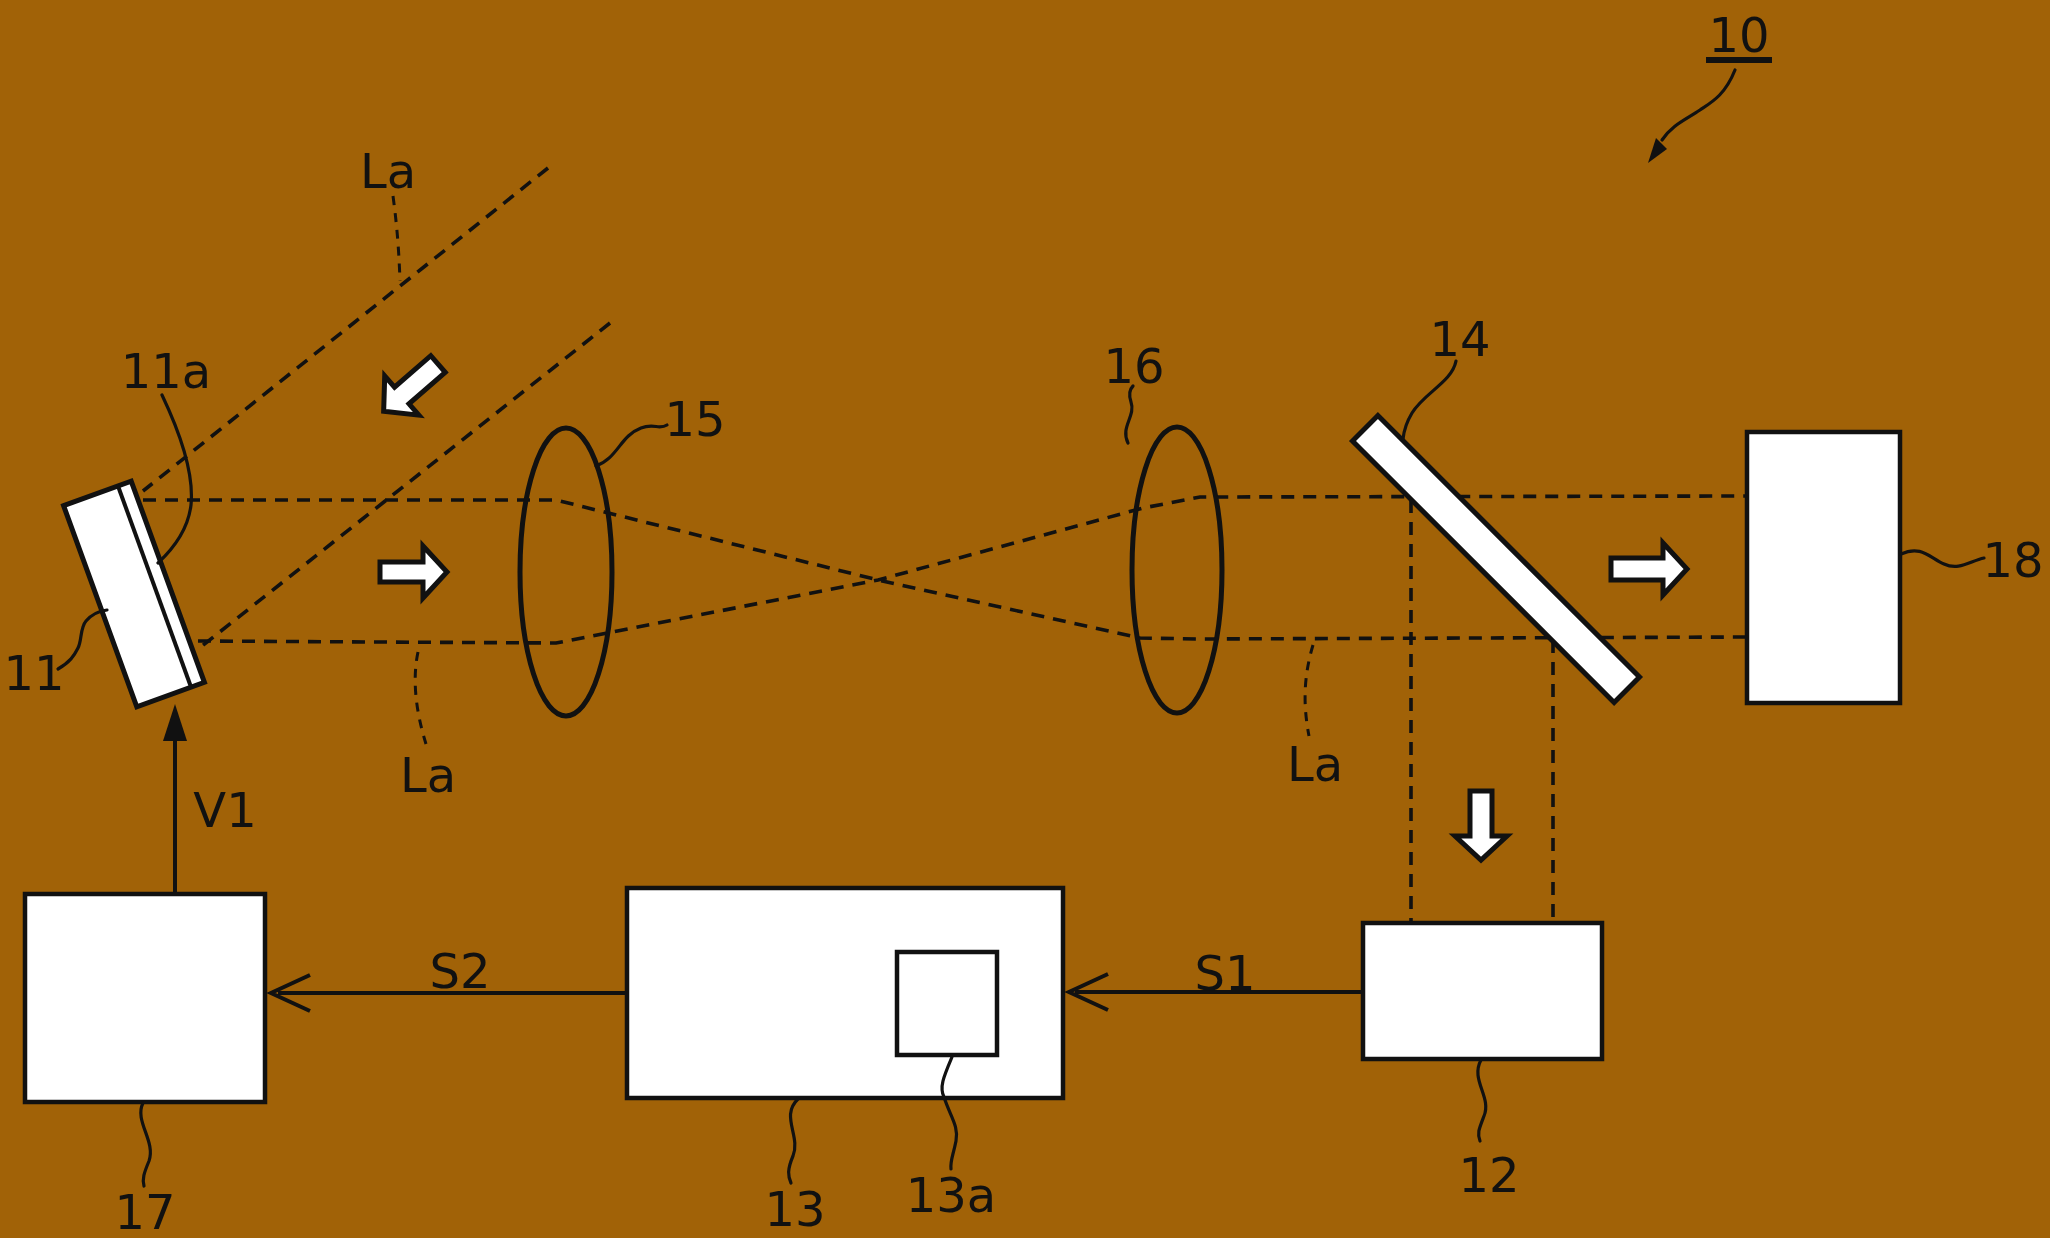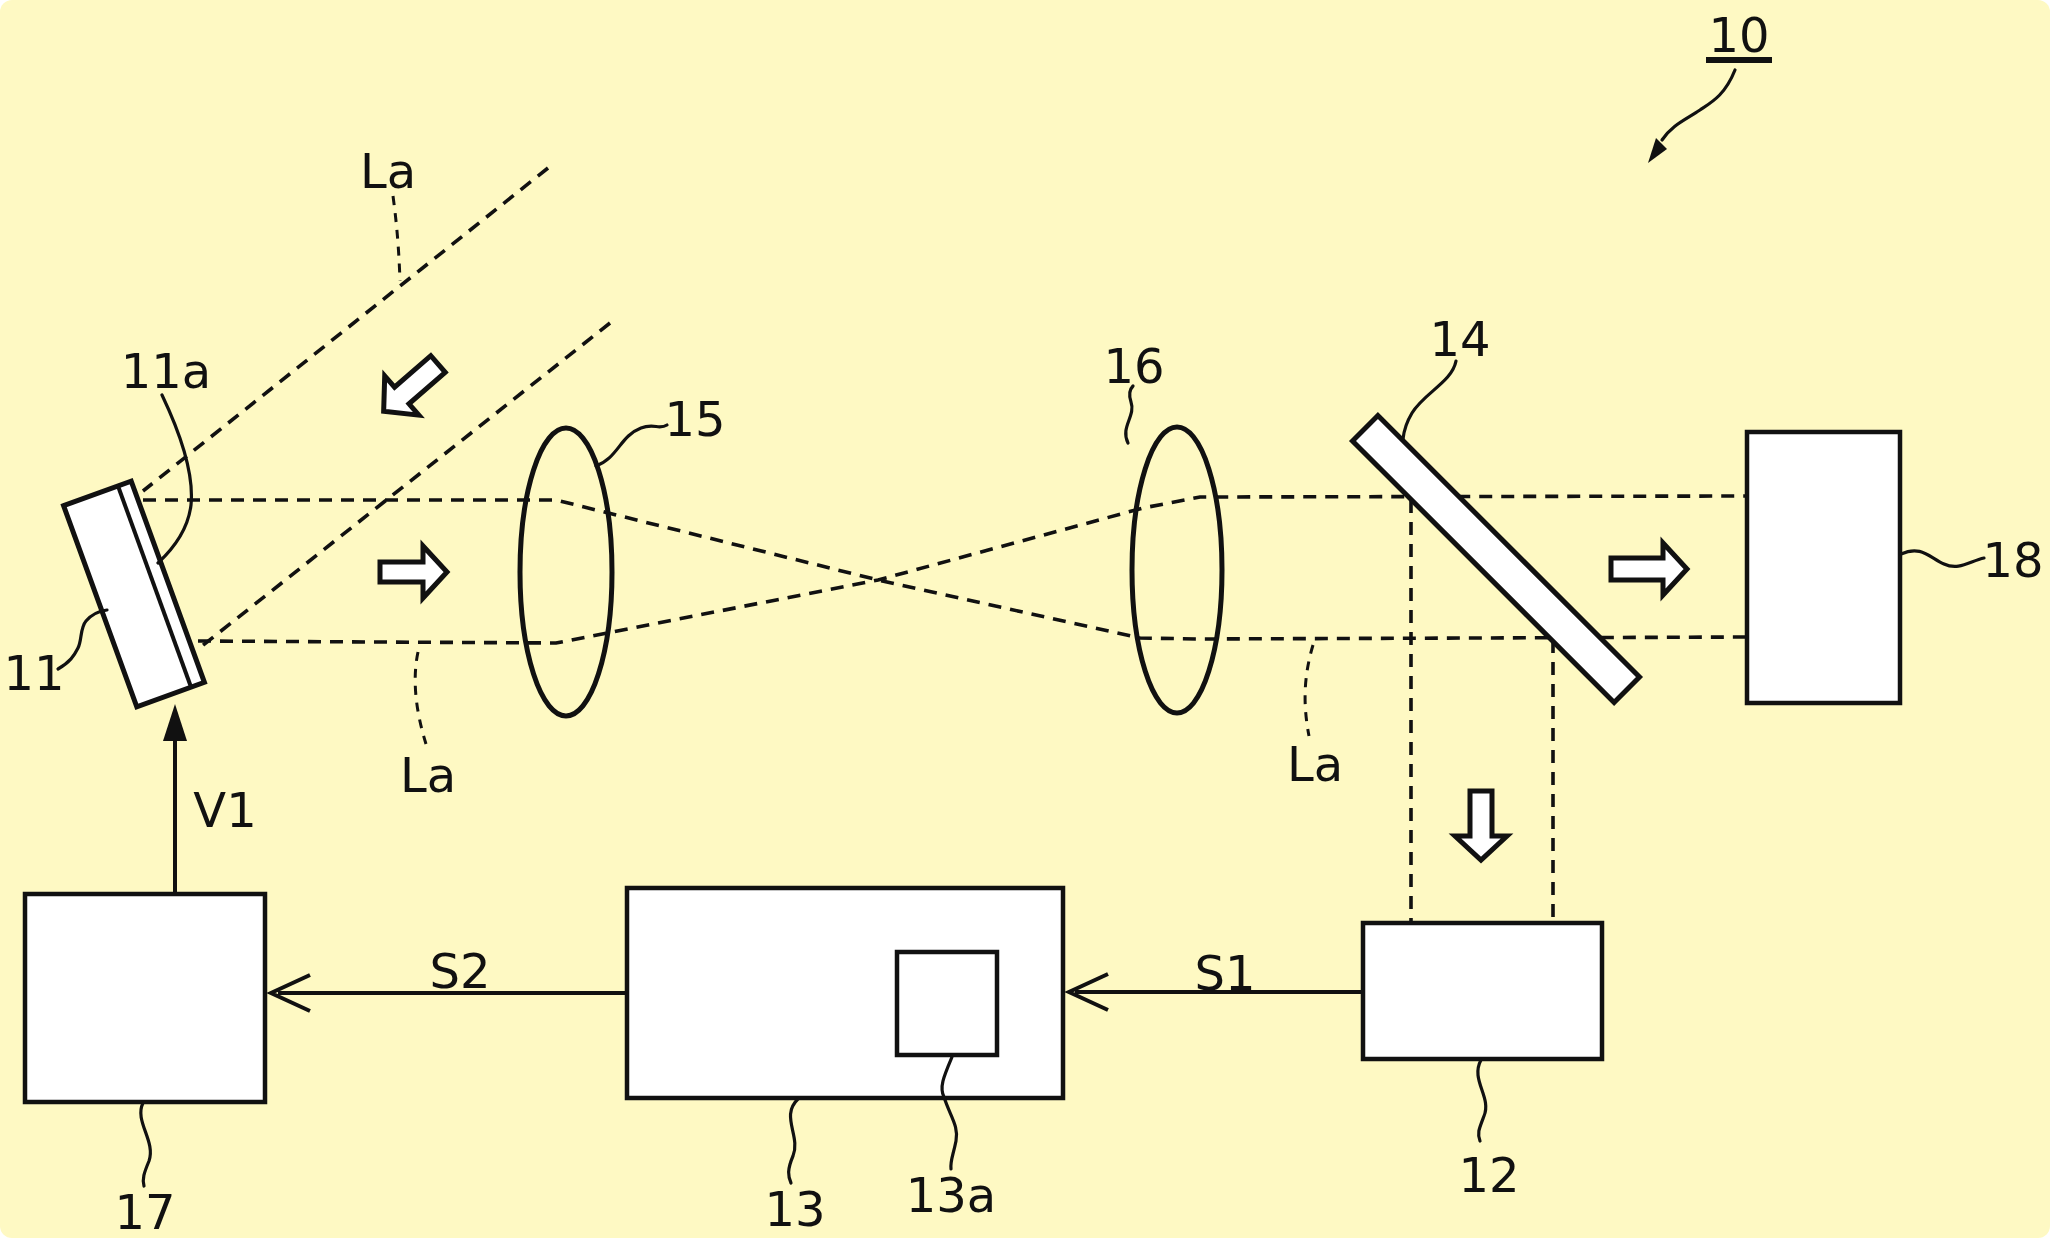--- a/index.html
+++ b/index.html
@@ -1,22 +1,21 @@
 <!DOCTYPE html>
 <html><head>
 <meta charset="utf-8">
 <style>
   html,body{margin:0;padding:0;background:#ffffff;}
   #stage{
     position:relative;
     width:2050px;height:1238px;
-    background:#fef9c3;
+    background:#a16207;
     font-family:"DejaVu Sans","Liberation Sans",sans-serif;
     overflow:hidden;
-    border-radius:12px;
   }
   svg{position:absolute;left:0;top:0;}
   text{
     font-family:"DejaVu Sans","Liberation Sans",sans-serif;
     font-size:48px;
     fill:#111111;
   }
   .box{fill:#ffffff;stroke:#111111;stroke-width:4.5;}
   .lens{fill:none;stroke:#111111;stroke-width:5;}
   .plate{fill:#ffffff;stroke:#111111;stroke-width:5;}

